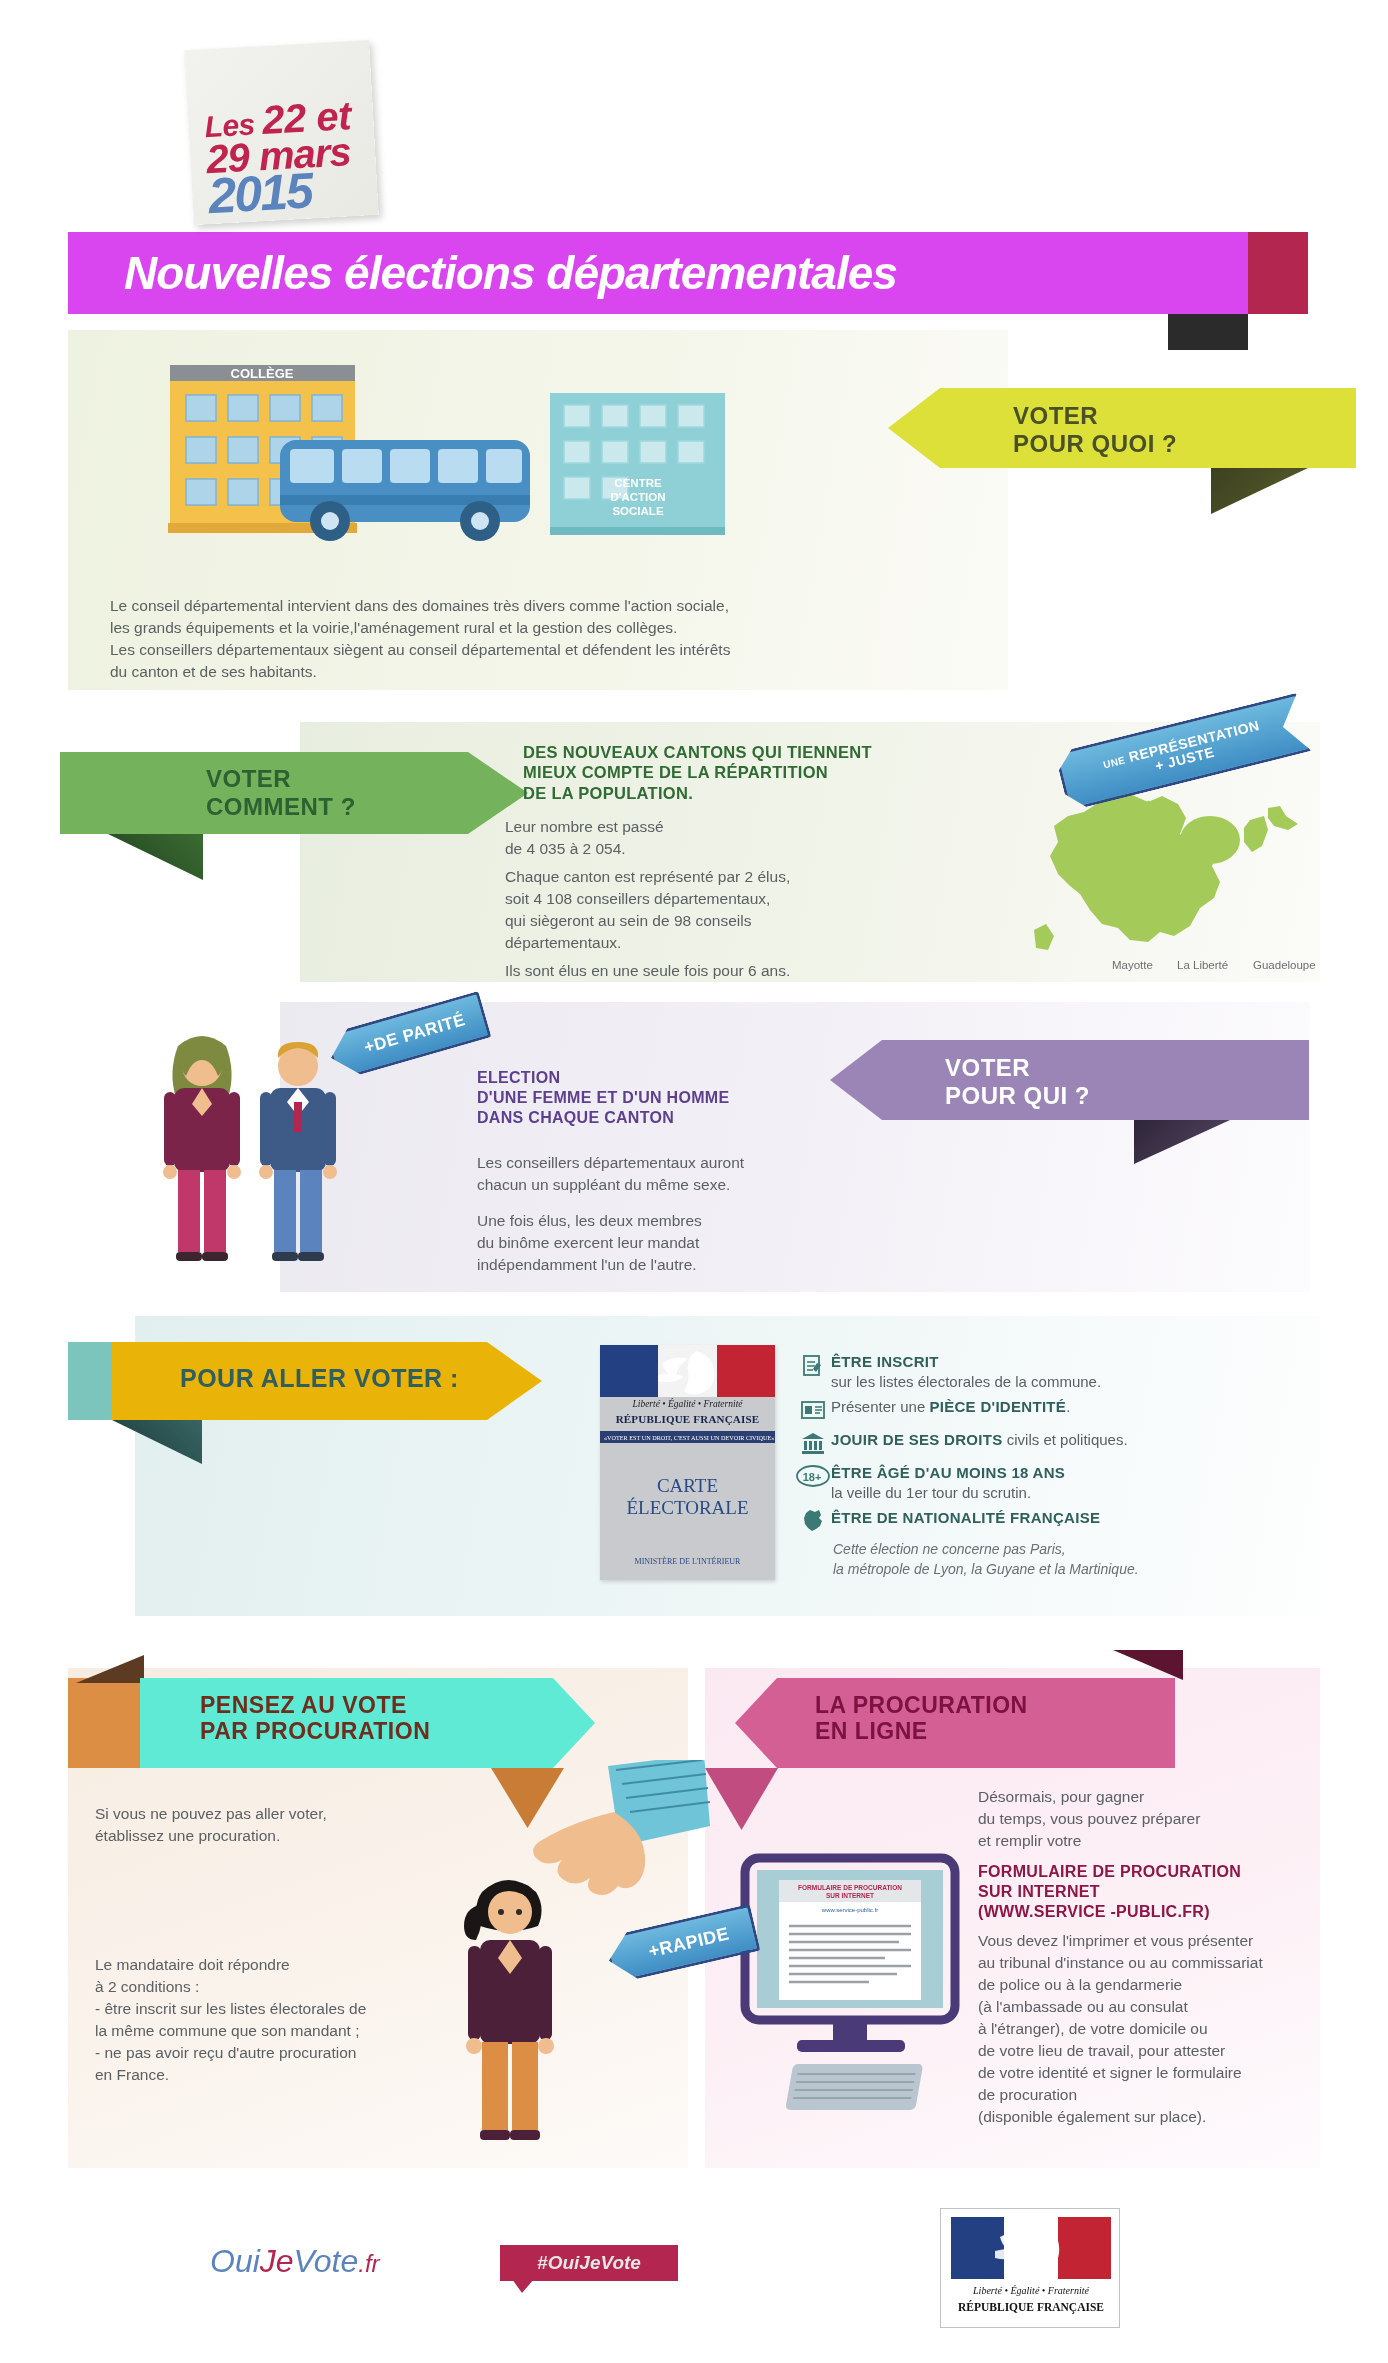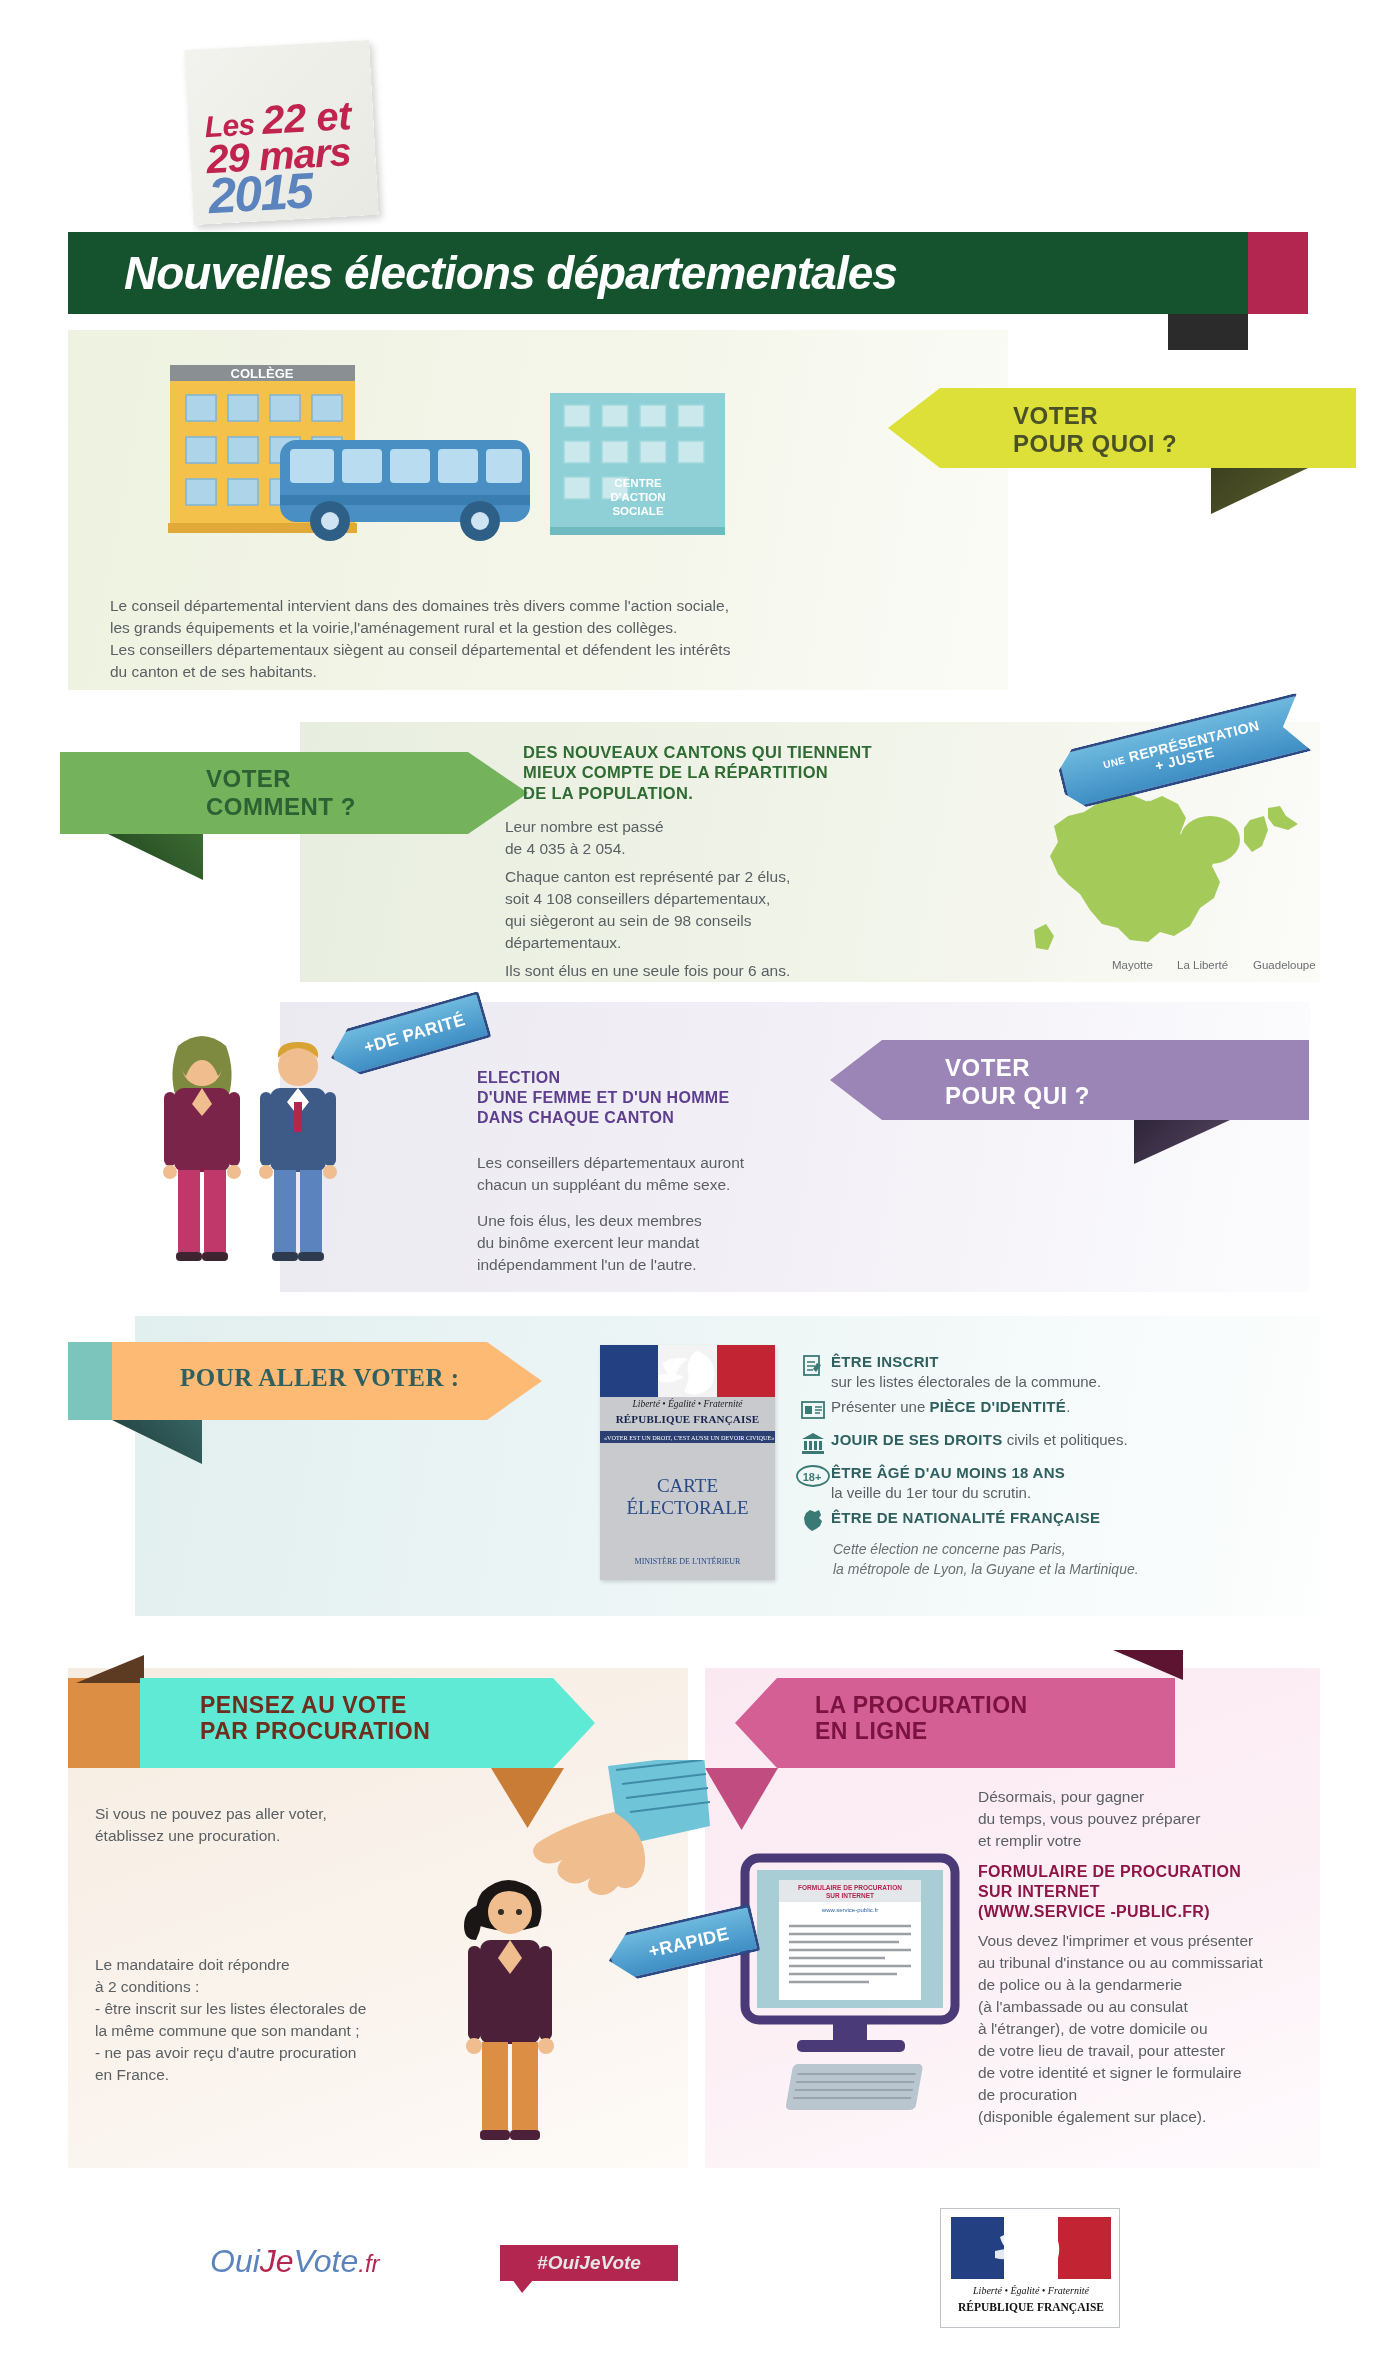--- a/index.html
+++ b/index.html
@@ -20,21 +20,21 @@
     z-index:30;
   }
   .date-l1{position:absolute;left:16px;top:52px;font-size:30px;font-style:italic;font-weight:bold;color:#c0234d;letter-spacing:-.5px;}
   .date-l1 b{font-size:40px;}
   .date-l2{position:absolute;left:16px;top:88px;font-size:40px;font-style:italic;font-weight:bold;color:#c0234d;letter-spacing:-1px;}
   .date-l3{position:absolute;left:16px;top:124px;font-size:50px;font-style:italic;font-weight:bold;color:#5b83bd;letter-spacing:-2px;line-height:.95;}
 
   
   .title-bar{
     position:absolute;left:68px;top:232px;width:1180px;height:82px;
-    background:#14532d; z-index:20;
+    background:#d946ef; z-index:20;
   }
   .title-bar .t{
     position:absolute;left:56px;top:14px;
     font-size:46px;font-weight:bold;font-style:italic;color:#fff;letter-spacing:-1px;
   }
   .title-shadow{
     position:absolute;left:1168px;top:314px;width:80px;height:36px;
     background:#2b2b2b;z-index:19;
     clip-path:polygon(0 0,100% 0,100% 100%,0 100%);
   }
@@ -82,23 +82,22 @@
     left:830px;top:1040px;width:400px;height:80px;background:#9b85b6;
     clip-path:polygon(52px 0,100% 0,100% 100%,52px 100%,0 50%);
   }
   .b-qui .lbl{position:absolute;left:115px;top:14px;font-size:24px;color:#fff;}
   .b-qui-tail{left:1134px;top:1120px;width:96px;height:44px;background:linear-gradient(135deg,#2e2539 0%,#574863 100%);
     clip-path:polygon(0 0,100% 0,0 100%);}
   .b-qui-ext{position:absolute;left:1134px;top:1040px;width:175px;height:80px;background:#9b85b6;z-index:13;}
 
   
   .b-aller{
-    left:112px;top:1342px;width:430px;height:78px;background:#fdba74;
+    left:112px;top:1342px;width:430px;height:78px;background:#eab308;
     clip-path:polygon(0 0,calc(100% - 55px) 0,100% 50%,calc(100% - 55px) 100%,0 100%);
-    font-family:Liberation Serif, serif;
   }
   .b-aller .lbl{position:absolute;left:68px;top:22px;font-size:25px;color:#2f5f5e;}
   .b-aller-tail{left:112px;top:1420px;width:90px;height:44px;background:linear-gradient(45deg,#1d3a39 0%,#376563 100%);
     clip-path:polygon(0 0,100% 0,100% 100%);}
   .b-aller-ext{position:absolute;left:68px;top:1342px;width:50px;height:78px;background:#7cc5bd;z-index:13;}
 
   
   .b-pensez{
     left:140px;top:1678px;width:455px;height:90px;background:#5eead4;
     clip-path:polygon(0 0,calc(100% - 42px) 0,100% 50%,calc(100% - 42px) 100%,0 100%);

